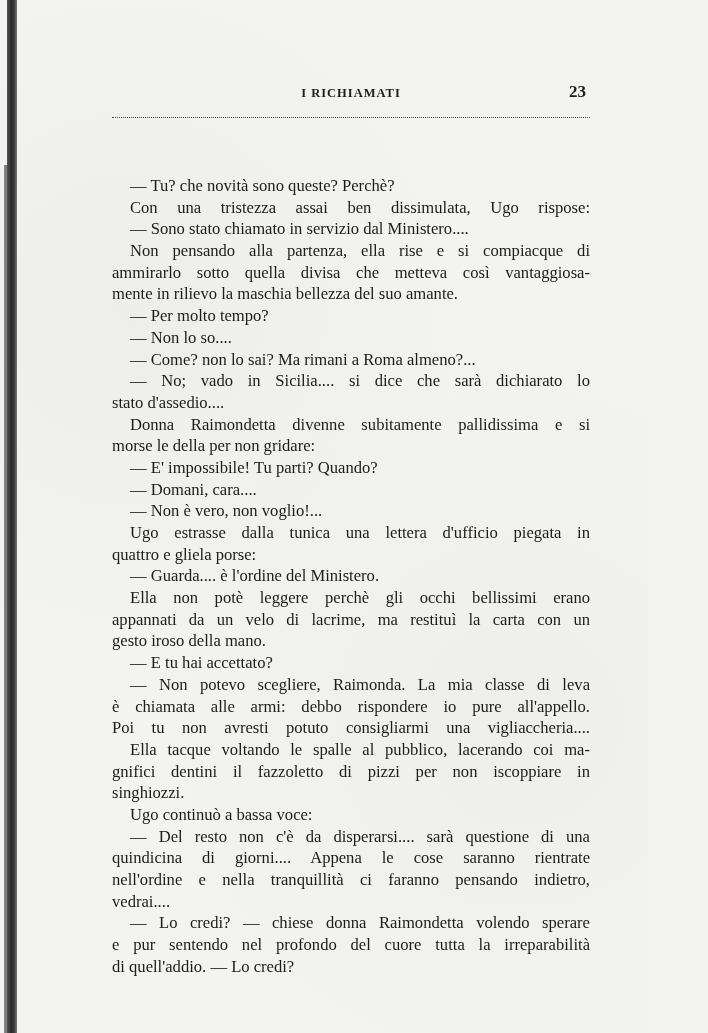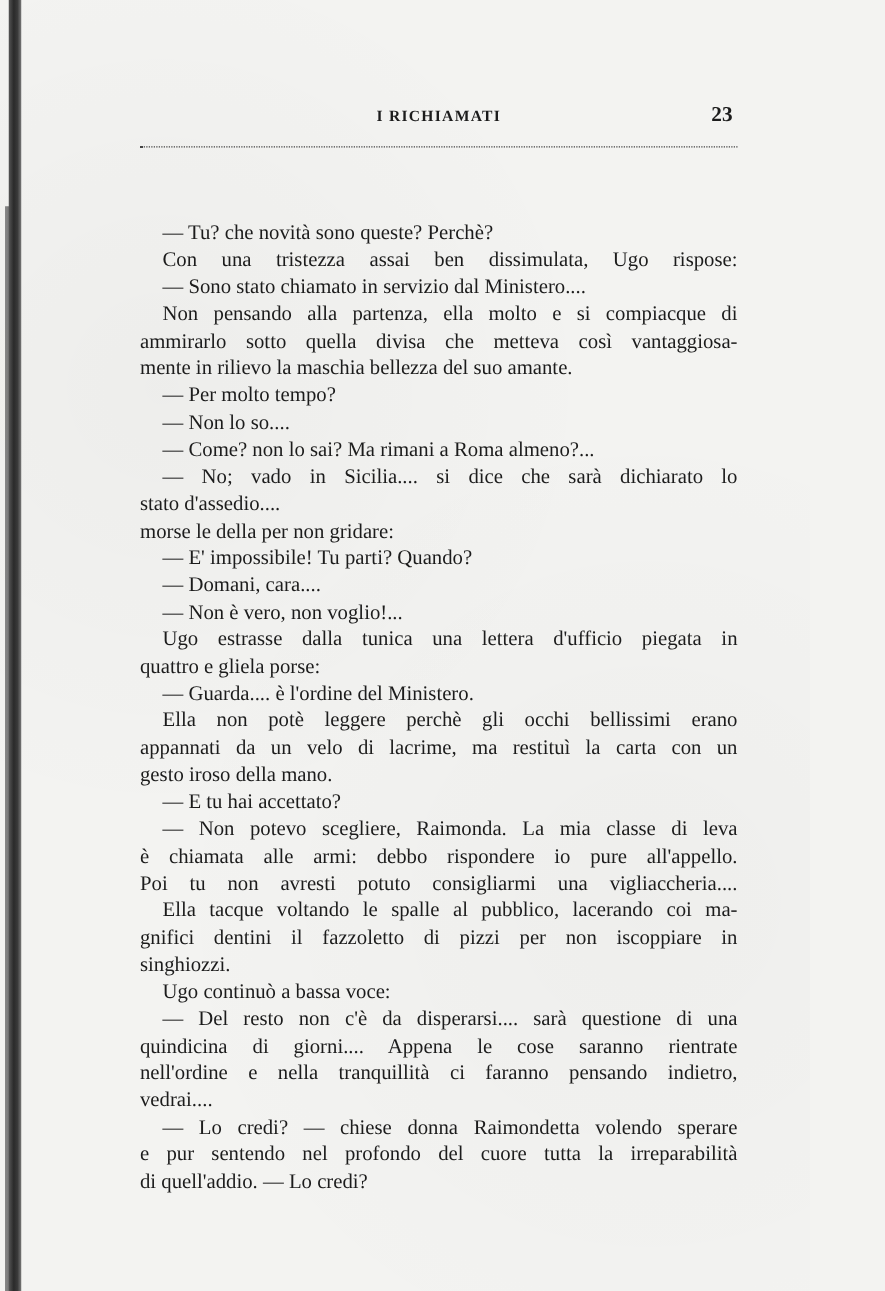--- a/index.html
+++ b/index.html
@@ -60,28 +60,29 @@
   <div class="running-head">
     <div class="running-title">I RICHIAMATI</div>
     <div class="page-number">23</div>
   </div>
   <div class="head-rule"></div>
 
   <div class="body-text" id="body-text">
       <div class="line indent">— Tu? che novità sono queste? Perchè?</div>
       <div class="line indent justify">Con una tristezza assai ben dissimulata, Ugo rispose:</div>
       <div class="line indent">— Sono stato chiamato in servizio dal Ministero....</div>
-      <div class="line indent justify">Non pensando alla partenza, ella molto e si compiacque di</div>
+      <div class="line indent justify">Non pensando alla partenza, ella rise e si compiacque di</div>
       <div class="line justify">ammirarlo sotto quella divisa che metteva così vantaggiosa-</div>
       <div class="line">mente in rilievo la maschia bellezza del suo amante.</div>
       <div class="line indent">— Per molto tempo?</div>
       <div class="line indent">— Non lo so....</div>
       <div class="line indent">— Come? non lo sai? Ma rimani a Roma almeno?...</div>
       <div class="line indent justify">— No; vado in Sicilia.... si dice che sarà dichiarato lo</div>
       <div class="line">stato d'assedio....</div>
+      <div class="line indent justify">Donna Raimondetta divenne subitamente pallidissima e si</div>
       <div class="line">morse le della per non gridare:</div>
       <div class="line indent">— E' impossibile! Tu parti? Quando?</div>
       <div class="line indent">— Domani, cara....</div>
       <div class="line indent">— Non è vero, non voglio!...</div>
       <div class="line indent justify">Ugo estrasse dalla tunica una lettera d'ufficio piegata in</div>
       <div class="line">quattro e gliela porse:</div>
       <div class="line indent">— Guarda.... è l'ordine del Ministero.</div>
       <div class="line indent justify">Ella non potè leggere perchè gli occhi bellissimi erano</div>
       <div class="line justify">appannati da un velo di lacrime, ma restituì la carta con un</div>
       <div class="line">gesto iroso della mano.</div>

